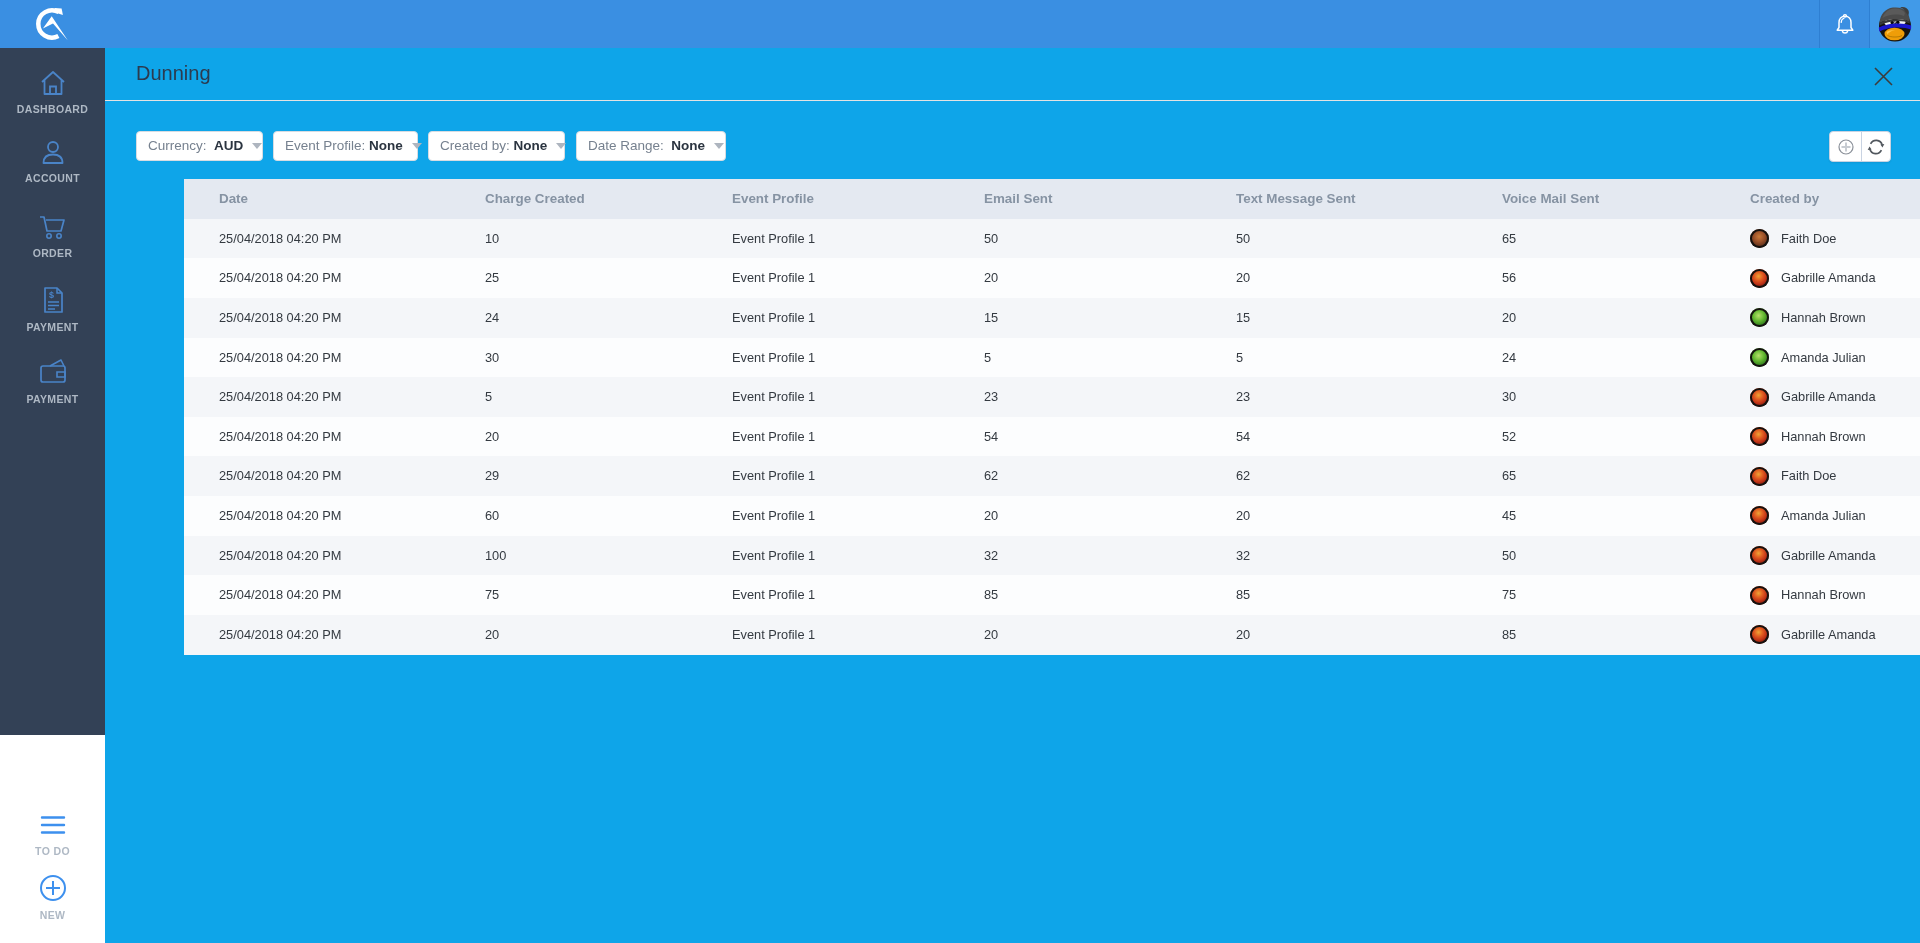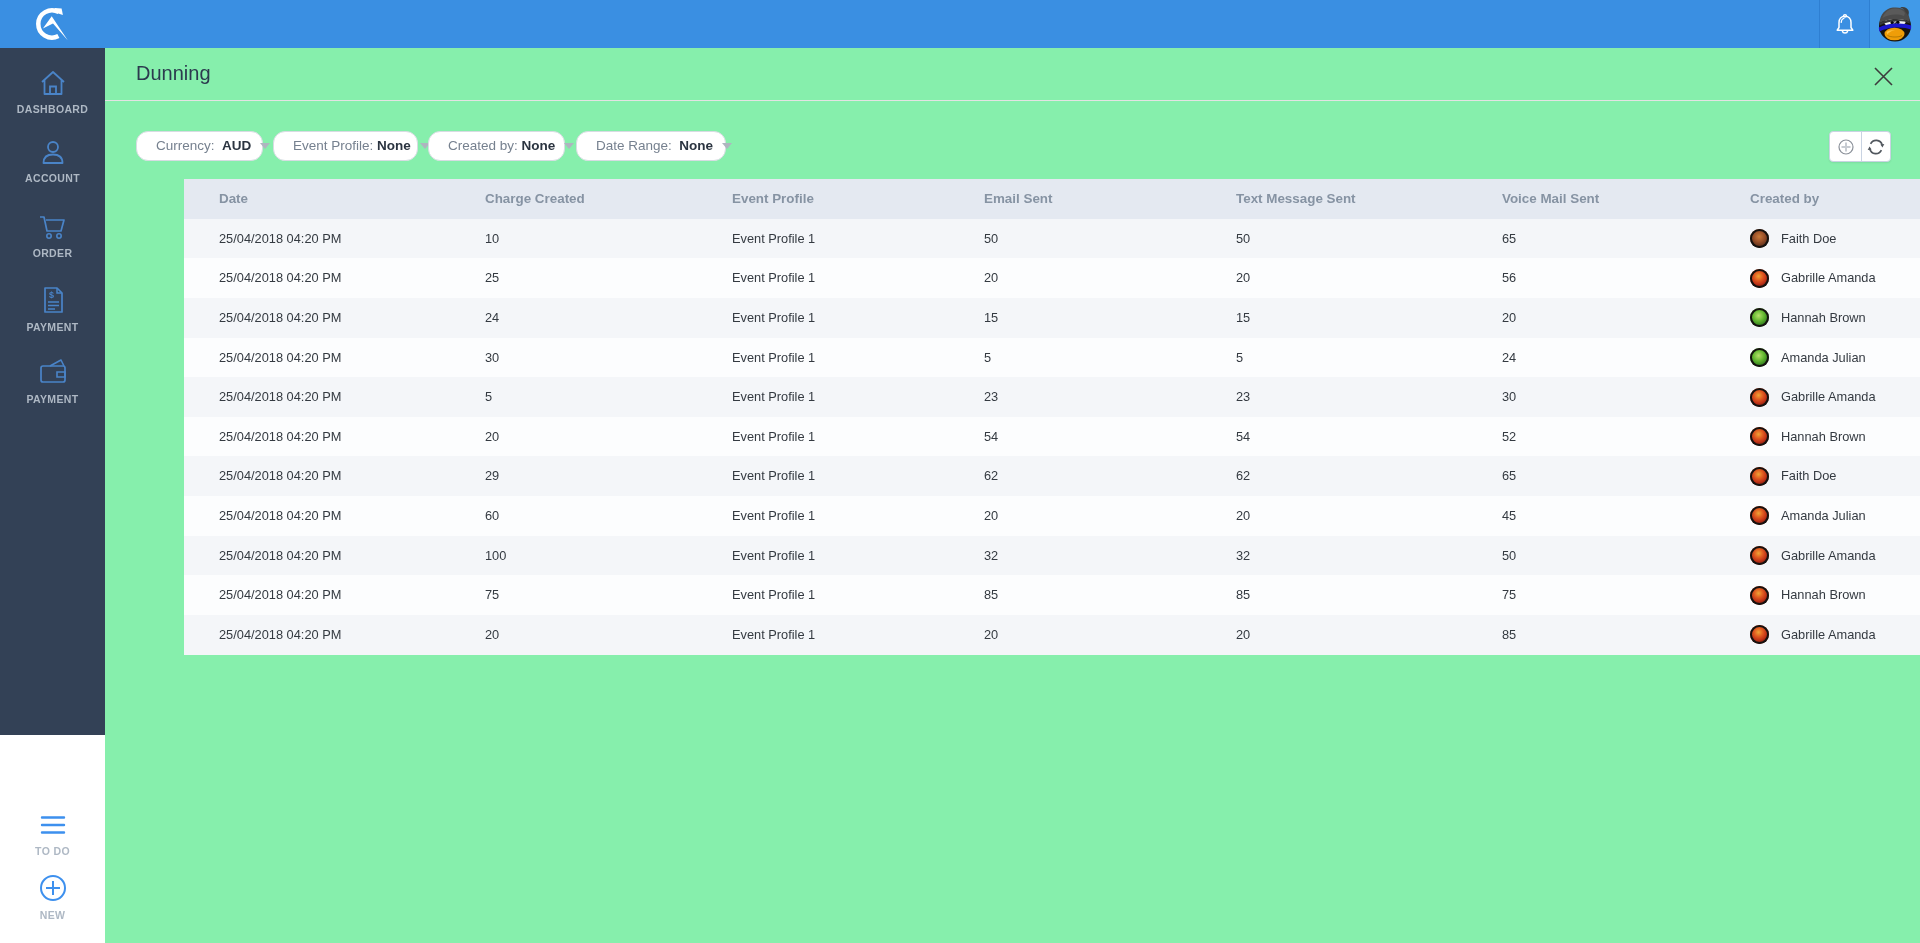--- a/index.html
+++ b/index.html
@@ -12,27 +12,27 @@
 .topbar .rightseg { position:absolute; left:1870px; top:0; width:50px; height:48px; background:#419ae8; }
 .logo { position:absolute; left:34px; top:4px; }
 .bell { position:absolute; left:1833px; top:13px; }
 .avatar { position:absolute; left:1878px; top:6px; }
 
 .sidebar { position:absolute; left:0; top:48px; width:105px; height:687px; background:#334156; }
 .nav { position:absolute; left:0; width:105px; text-align:center; }
 .nav svg { display:block; margin:0 auto; }
 .nav .lbl { display:block; margin-top:6px; font-size:10.5px; font-weight:bold; color:#aeb8c4; letter-spacing:0.35px; }
 
-.content { position:absolute; left:105px; top:48px; width:1815px; height:895px; background:#86efac; }
+.content { position:absolute; left:105px; top:48px; width:1815px; height:895px; background:#0ea5e9; }
 .pagehead { position:absolute; left:0; top:0; width:1815px; height:53px; border-bottom:1px solid #e3e3e3; }
 .pagehead .title { position:absolute; left:31px; top:14px; font-size:20px; color:#2c3a4e; font-weight:500; }
 .closex { position:absolute; left:1768px; top:18px; }
 
-.fbox { position:absolute; top:83px; height:30px; border:1px solid #d7dce2; border-radius:12px;
-  background:#fff; font-size:13.5px; color:#76818f; line-height:28px; padding-left:19px; white-space:nowrap; }
+.fbox { position:absolute; top:83px; height:30px; border:1px solid #d7dce2; border-radius:4px;
+  background:#fff; font-size:13.5px; color:#76818f; line-height:28px; padding-left:11px; white-space:nowrap; }
 .fbox b { color:#2b3440; font-weight:bold; }
 .caret { display:inline-block; width:0; height:0; border-left:5.5px solid transparent;
   border-right:5.5px solid transparent; border-top:6px solid #aeb5bf; margin-left:9px; vertical-align:1px; }
 .btngroup { position:absolute; left:1724px; top:83px; width:62px; height:31px; border:1px solid #c9d3e2;
   border-radius:4px; background:#fff; box-shadow:0 1px 2px rgba(0,0,0,0.08); }
 .btngroup .div { position:absolute; left:31px; top:0; width:1px; height:29px; background:#c9d3e2; }
 
 .table { position:absolute; left:31px; top:131px; width:1756px; }
 .trow { position:relative; width:1756px; height:39.65px;margin-left:48px; }
 .thead { background:#e4e9f1; }

